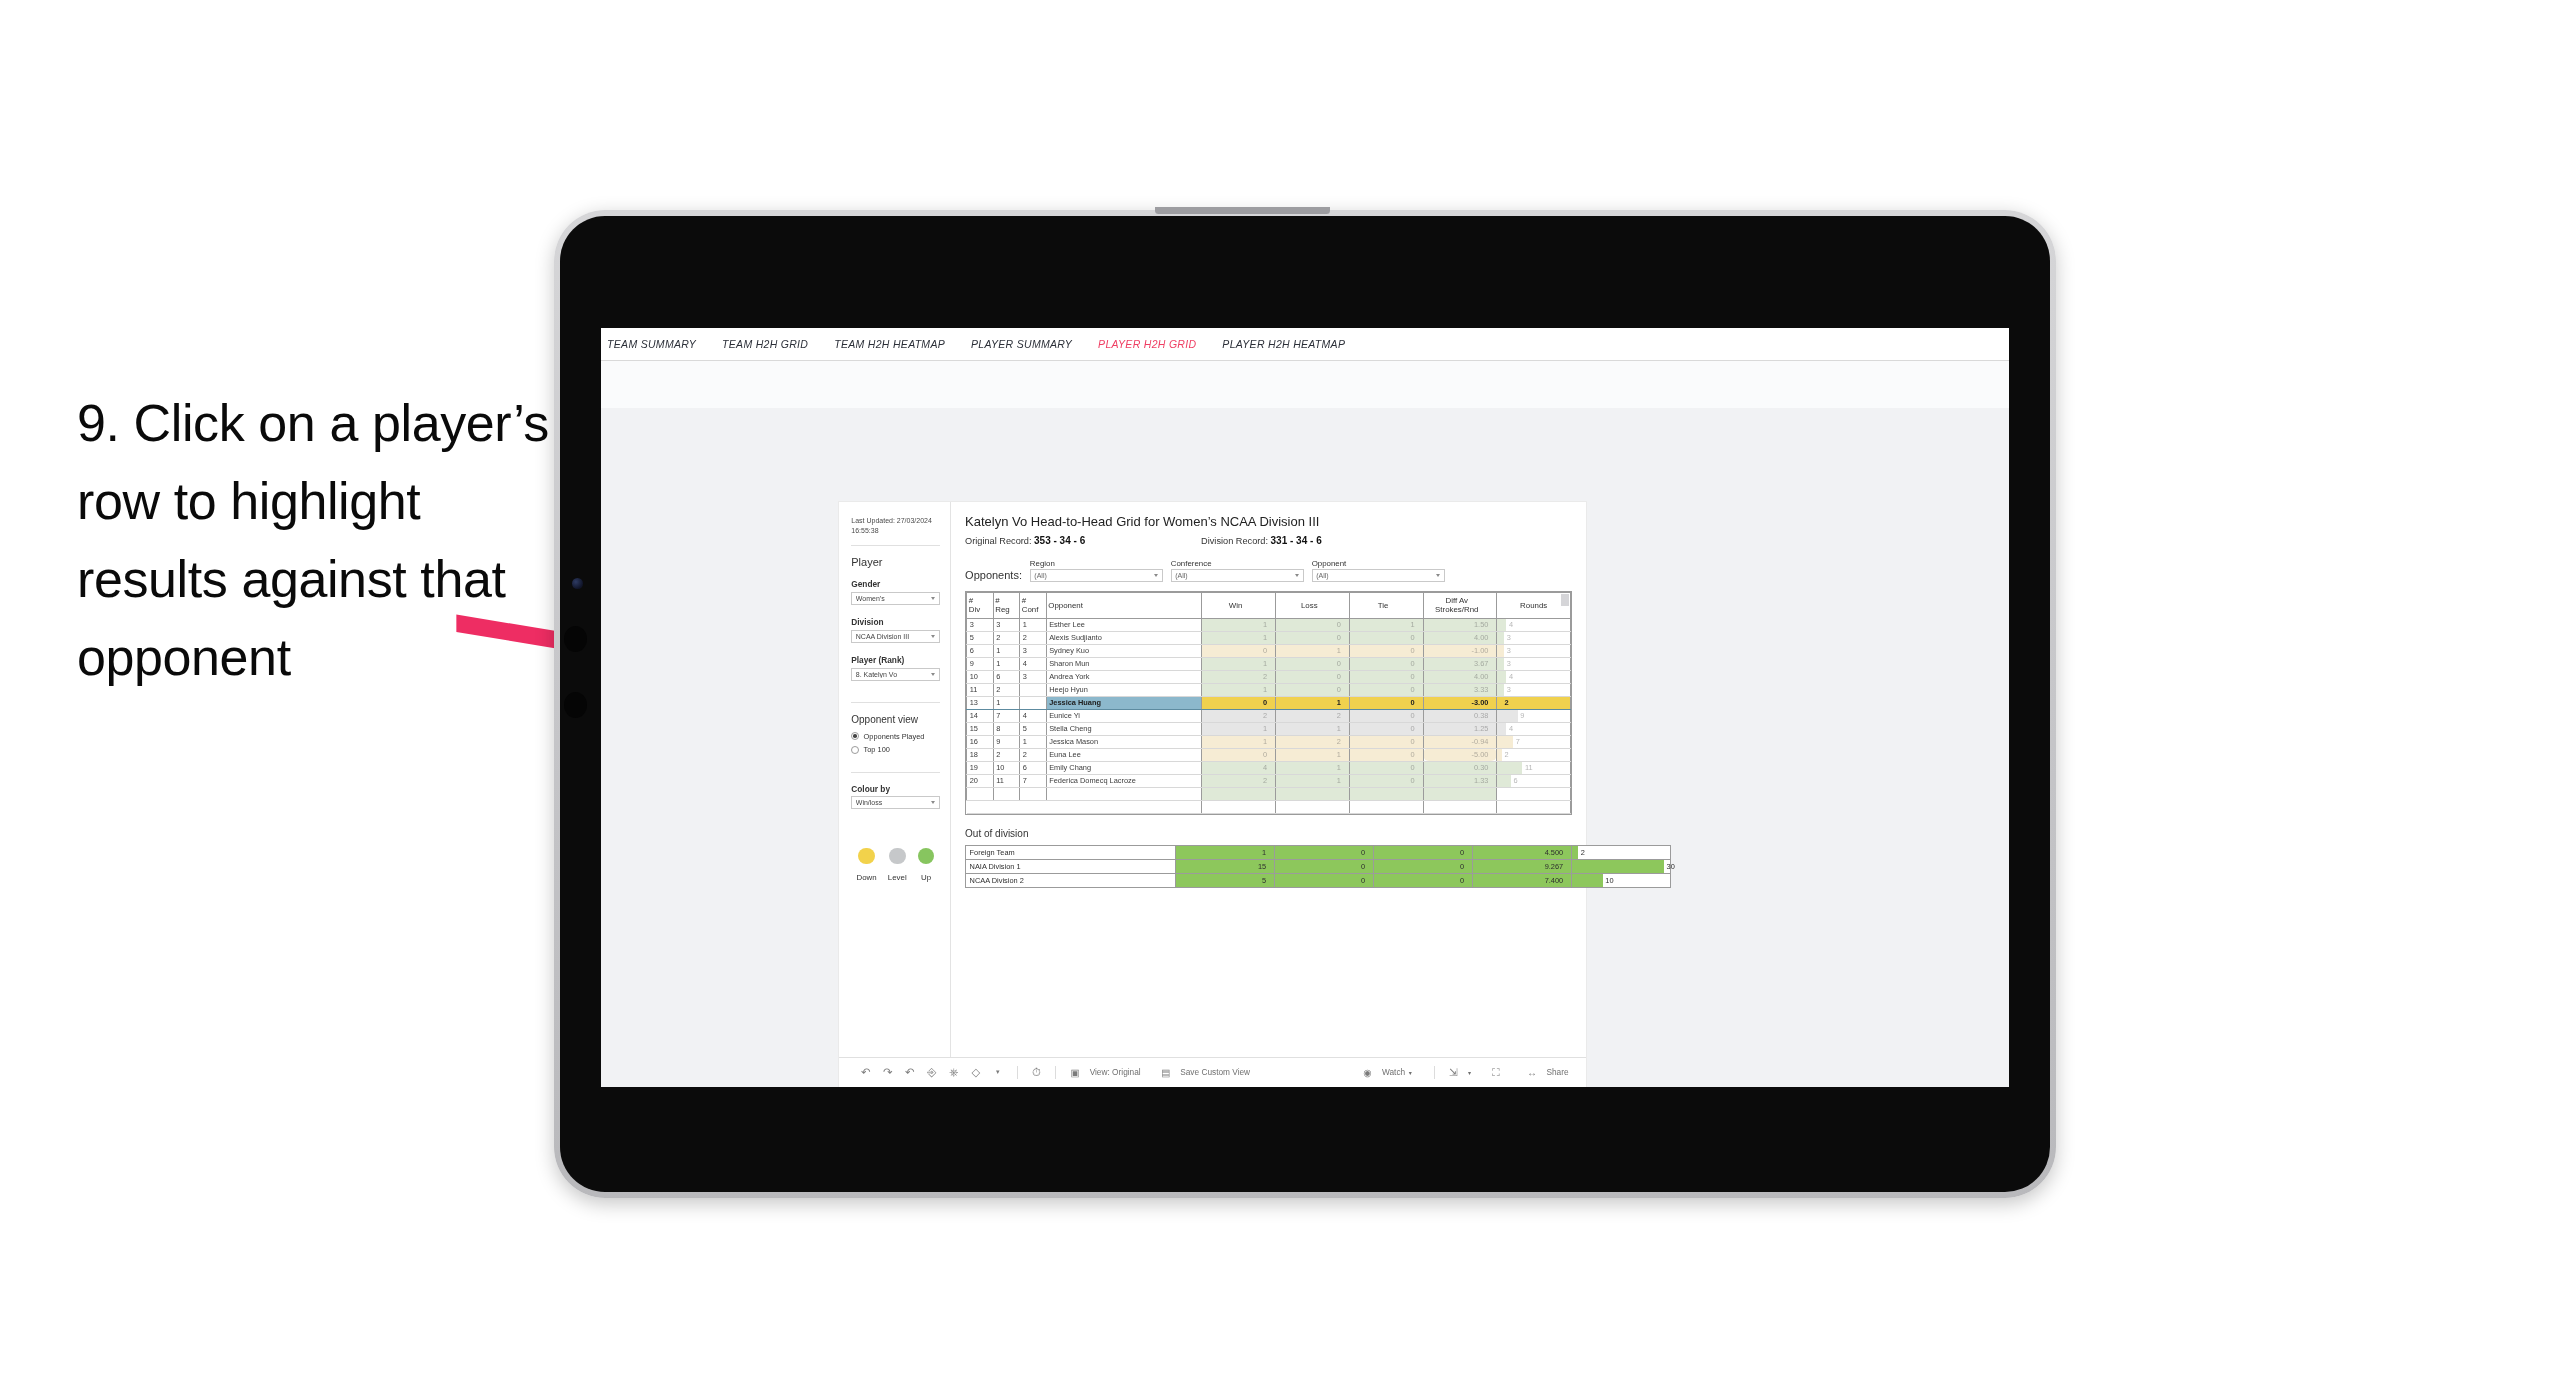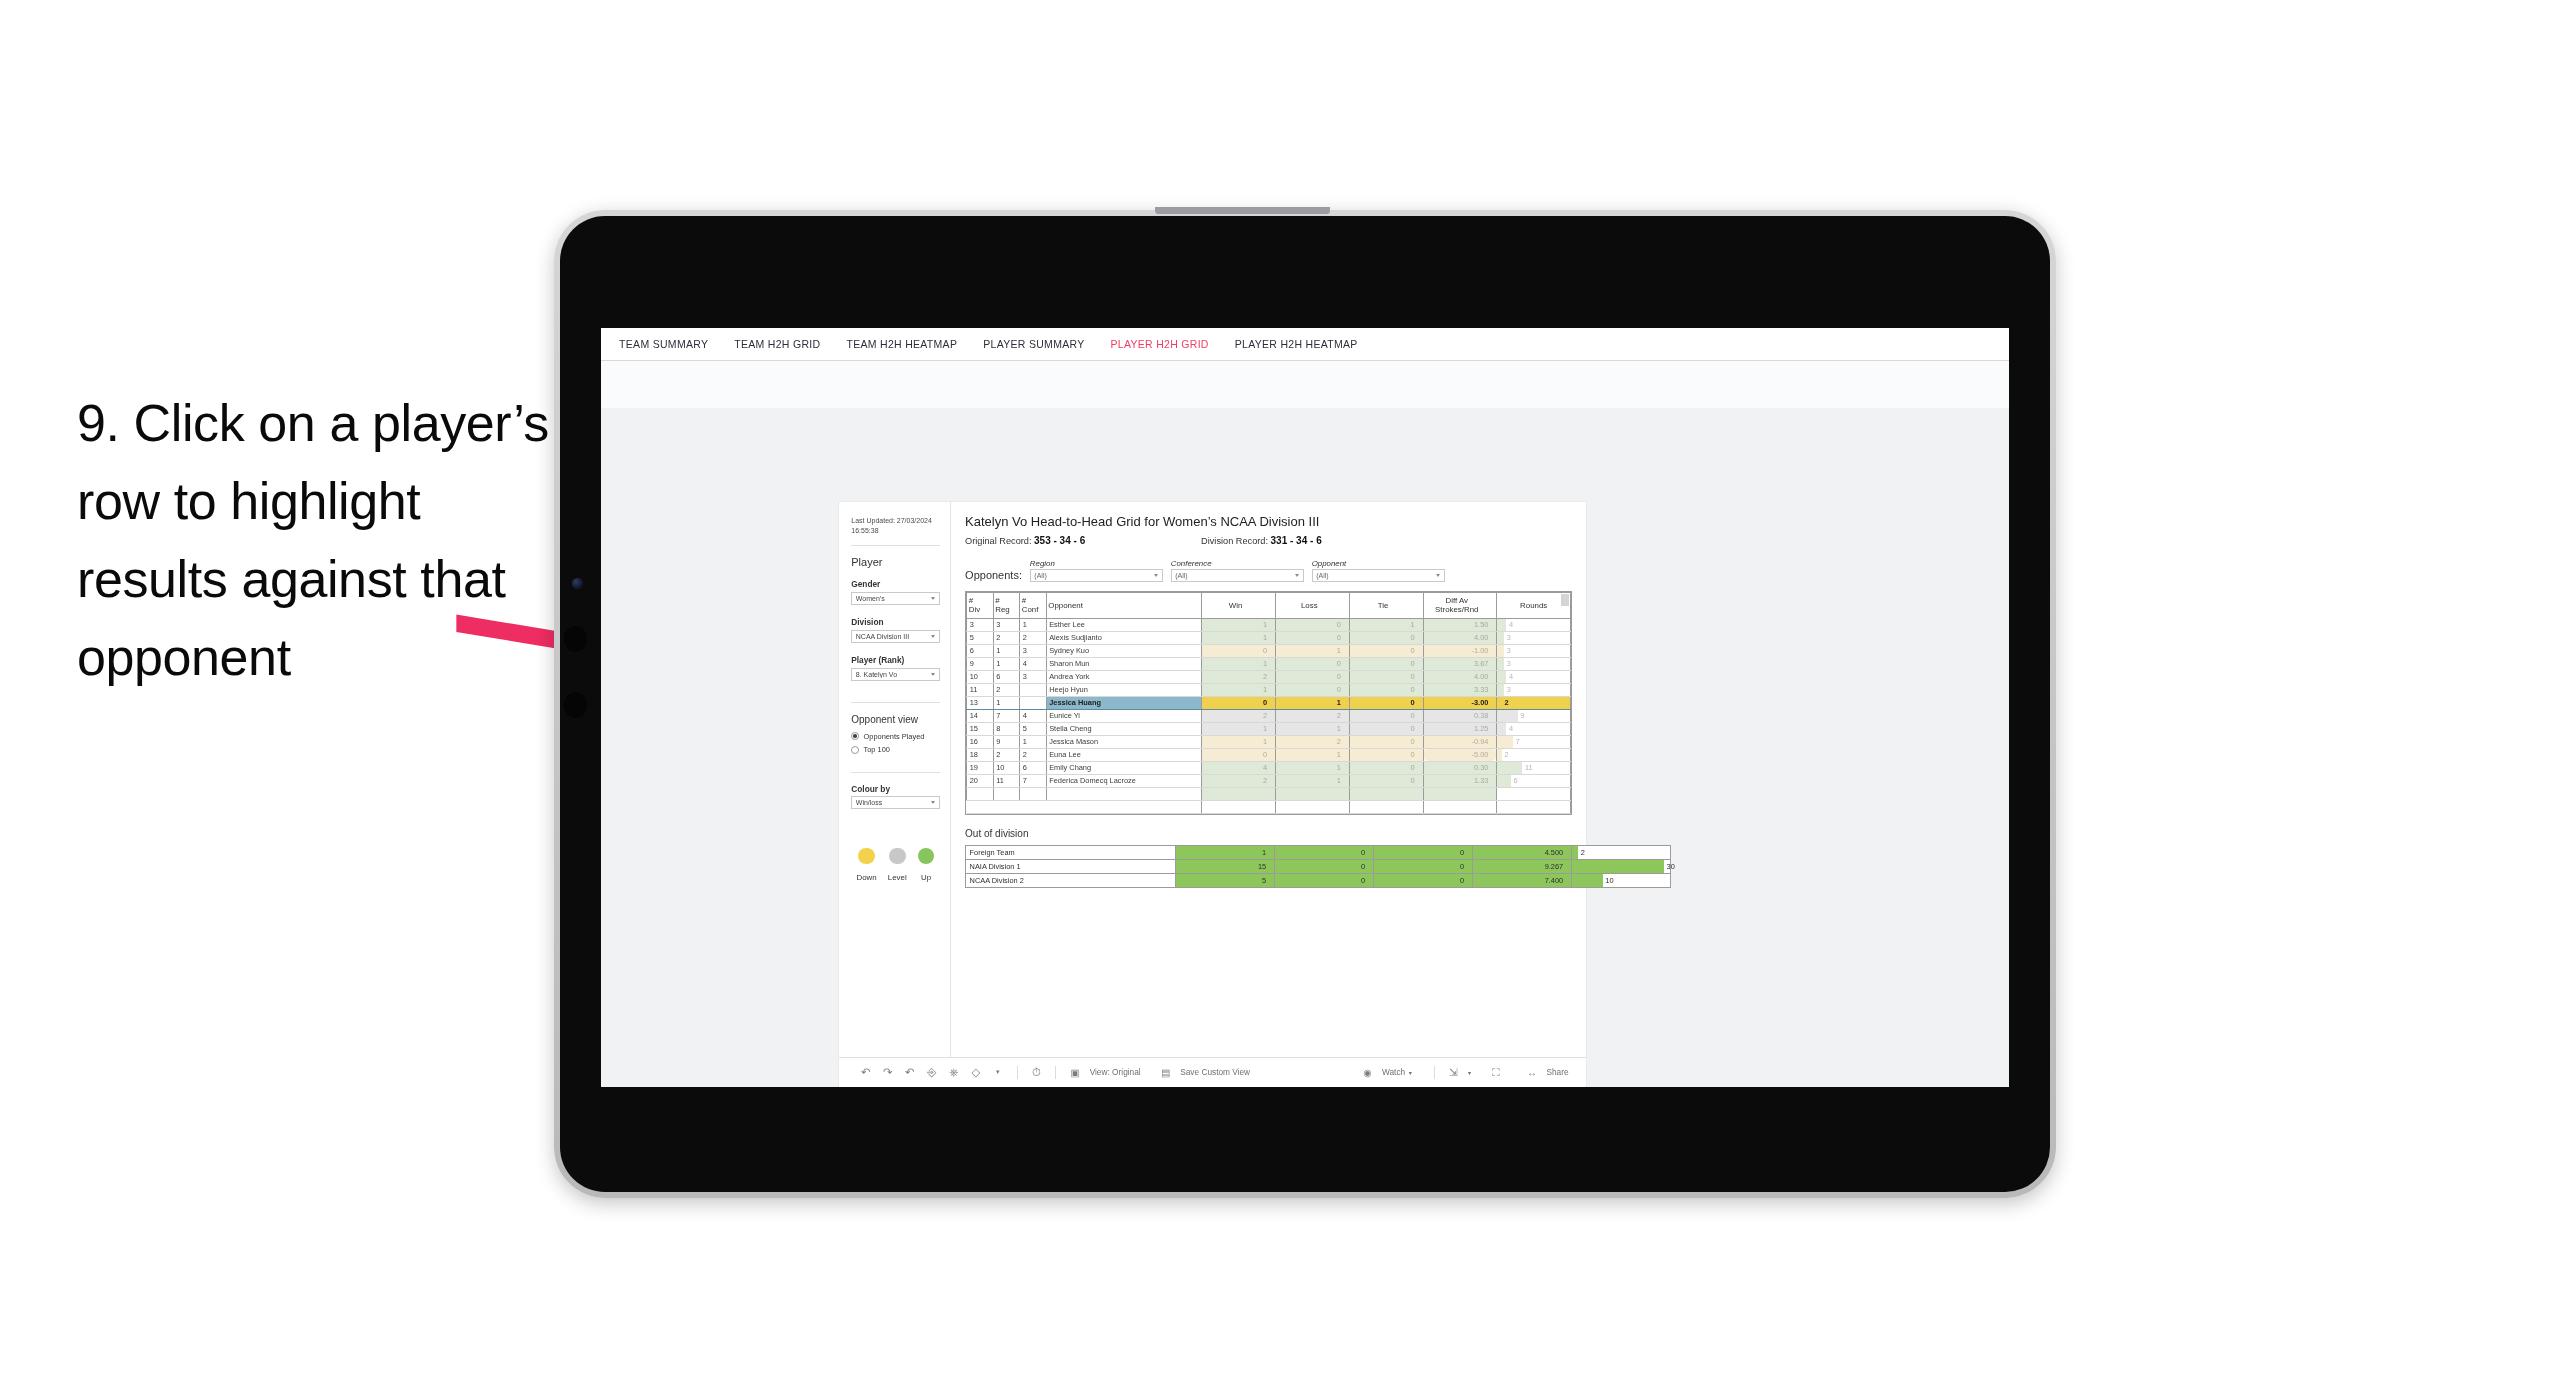--- a/index.html
+++ b/index.html
@@ -65,21 +65,21 @@
     color:#2b2f38; text-decoration:none; letter-spacing:0.4px;
     border-right:0.9px solid #e6e6e6;
   }
   .topnav a.active { border-bottom:2.6px solid #c8315a; }
   .signout { margin-left:auto; display:flex; align-items:center; padding-right:26px;
              font-size:11px; color:#3a3a3a; gap:10.5px; }
   .signout .bar { color:#bbb; }
 
   
   .subnav { height:33px; background:#fff; border-bottom:0.9px solid #d9d9d9;
-            display:flex; align-items:center; padding-left:18px; gap:26px; }
+            display:flex; align-items:center; padding-left:6px; gap:26px;font-style:italic; }
   .subnav a { font-size:10.5px; color:#2b2f38; text-decoration:none; letter-spacing:0.3px; }
   .subnav a.active { color:#ef3e63; }
 
   
   .canvas { position:absolute; left:0; right:0; top:80px; bottom:0; background:#f1f2f4; }
 
   .dashboard {
     position:absolute; left:238px; top:94px; width:747px; bottom:0;
     background:#ffffff; box-shadow:0 0 0 0.9px #e9e9e9;
     display:flex; flex-direction:column;
@@ -114,21 +114,21 @@
   
   .main { flex:1; padding:12.2px 14px 0 14px; min-width:0; }
   .h1 { font-size:13px; color:#222; margin-bottom:6.1px; font-weight:400; }
   .records { display:flex; font-size:9.2px; color:#333; margin-bottom:12.2px; }
   .records .r1 { width:236px; }
   .records b { font-weight:bold; font-size:10px; color:#111; }
 
   .opp-filters { display:flex; align-items:flex-end; gap:7.9px; margin-bottom:8.7px; }
   .opp-lab { font-size:11px; color:#333; padding-bottom:1.7px; }
   .opp-grp { width:133px; }
-  .opp-grp .cap { font-size:7.9px; color:#333; margin-bottom:1.7px;font-style:italic; }
+  .opp-grp .cap { font-size:7.9px; color:#333; margin-bottom:1.7px; }
   .opp-grp .sel { height:13px; border:0.9px solid #c9c9c9; background:#fff;
                   font-size:7px; color:#666; display:flex; align-items:center;
                   padding:0 3.5px; }
   .opp-grp .sel .cv { flex:1; }
 
   
   .gridwrap { position:relative; border:0.9px solid #9b9b9b; background:#fff; }
   table.grid { border-collapse:collapse; width:100%; table-layout:fixed; font-size:7.4px; color:#3b3b3b; }
   table.grid th { border:0.9px solid #9b9b9b; font-weight:400; font-size:7.9px; color:#333;
                   height:26px; background:#fff; padding:0 1.7px; line-height:1.15; }

